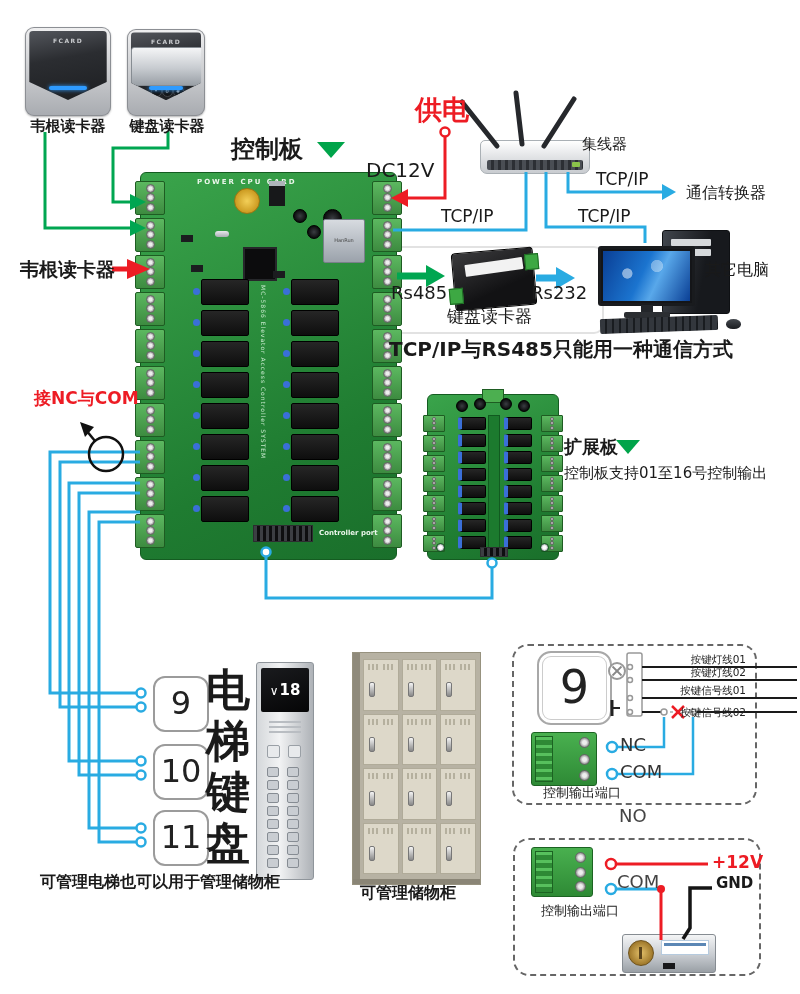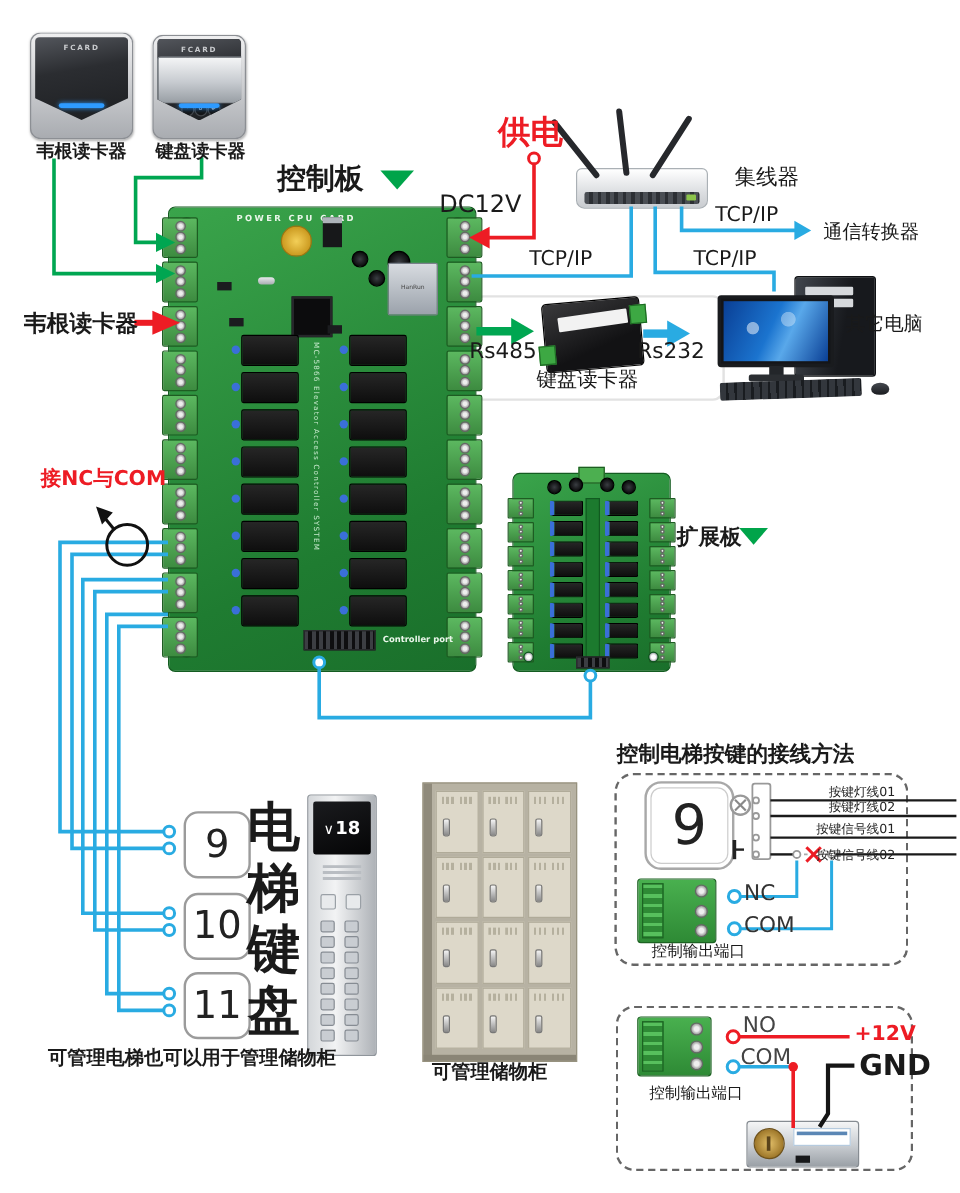--- a/index.html
+++ b/index.html
@@ -627,41 +627,42 @@
     </g>
   </svg>
 
   <div class="lbl b" style="left:14px;top:117px;width:108px;text-align:center;font-size:15px">韦根读卡器</div>
   <div class="lbl b" style="left:124px;top:117px;width:86px;text-align:center;font-size:15px">键盘读卡器</div>
   <div class="lbl b" style="left:231px;top:133px;font-size:24px">控制板</div>
   <div class="tri" style="left:317px;top:142px"></div>
   <div class="lbl b red" style="left:415px;top:92px;font-size:27px">供电</div>
   <div class="lbl" style="left:366px;top:158px;font-size:20px">DC12V</div>
   <div class="lbl b" style="left:20px;top:257px;font-size:19px">韦根读卡器</div>
-  <div class="lbl" style="left:612px;top:135px;font-size:18px">集线器</div>
+  <div class="lbl" style="left:582px;top:135px;font-size:15px">集线器</div>
   <div class="lbl" style="left:596px;top:169px;font-size:17px">TCP/IP</div>
   <div class="lbl" style="left:441px;top:206px;font-size:17px">TCP/IP</div>
   <div class="lbl" style="left:578px;top:206px;font-size:17px">TCP/IP</div>
   <div class="lbl" style="left:686px;top:183px;font-size:16px">通信转换器</div>
   <div class="lbl" style="left:705px;top:260px;font-size:16px">其它电脑</div>
   <div class="lbl" style="left:391px;top:282px;font-size:18px">Rs485</div>
   <div class="lbl" style="left:531px;top:282px;font-size:18px">Rs232</div>
   <div class="lbl" style="left:447px;top:305px;font-size:17px">键盘读卡器</div>
+  <div class="lbl" style="left:389px;top:336px;font-size:20px;font-weight:600">TCP/IP与RS485只能用一种通信方式</div>
   <div class="lbl b red" style="left:34px;top:387px;font-size:17px">接NC与COM</div>
   <div class="lbl b" style="left:564px;top:435px;font-size:18px">扩展板</div>
   <div class="tri sm" style="left:616px;top:440px"></div>
+  <div class="lbl" style="left:564px;top:464px;font-size:15px">控制板支持01至16号控制输出</div>
   <div class="lbl b" style="left:40px;top:872px;font-size:16px">可管理电梯也可以用于管理储物柜</div>
   <div class="lbl b vtext" style="left:206px;top:664px;font-size:44px;white-space:normal">电梯键盘</div>
   <div class="lbl b" style="left:360px;top:883px;font-size:16px">可管理储物柜</div>
-  <div class="lbl b" style="left:514px;top:616px;font-size:18px">控制电梯按键的接线方法</div>
   <div class="wlabel" style="top:653px">按键灯线01</div>
   <div class="wlabel" style="top:666px">按键灯线02</div>
   <div class="wlabel" style="top:684px">按键信号线01</div>
   <div class="wlabel" style="top:706px">按键信号线02</div>
   <div class="lbl" style="left:620px;top:734px;font-size:18px;color:#333">NC</div>
   <div class="lbl" style="left:620px;top:761px;font-size:18px;color:#333">COM</div>
   <div class="lbl" style="left:543px;top:784px;font-size:13px">控制输出端口</div>
-  <div class="lbl" style="left:619px;top:844px;font-size:18px;color:#444">NO</div>
+  <div class="lbl" style="left:619px;top:805px;font-size:18px;color:#444">NO</div>
   <div class="lbl" style="left:617px;top:871px;font-size:18px;color:#444">COM</div>
   <div class="lbl b red" style="left:712px;top:852px;font-size:17px">+12V</div>
-  <div class="lbl b" style="left:716px;top:874px;font-size:24px">GND</div>
+  <div class="lbl b" style="left:716px;top:874px;font-size:15px">GND</div>
   <div class="lbl" style="left:541px;top:902px;font-size:13px">控制输出端口</div>
 </div>
 
 </body></html>

